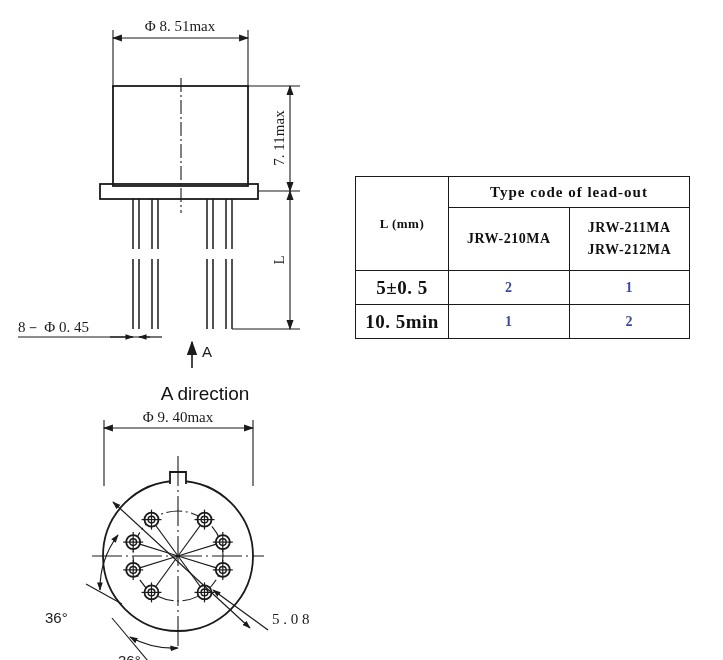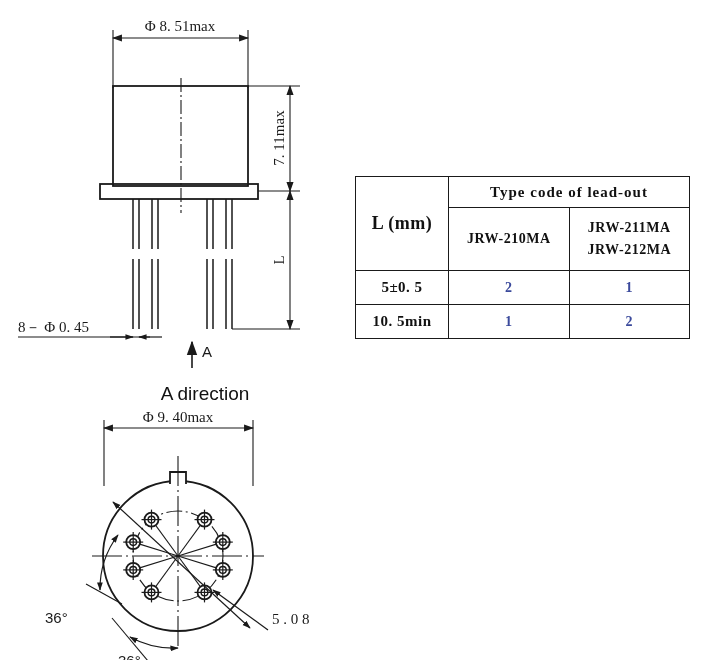--- a/index.html
+++ b/index.html
@@ -80,24 +80,24 @@
   #spec-table .typecell {
     height: 56px;
     line-height: 1.55;
   }
   #spec-table .valcell {
     height: 27px;
     color: #3b4a9c;
     font-size: 14px;
   }
   #spec-table .lmm {
-    font-size: 18px;
+    font-size: 13px;
   }
   #spec-table .datalabel {
-    font-size: 15px;
+    font-size: 19px;
   }
 </style>
 </head>
 <body>
 
 <div id="root">
 
   <svg class="drawing" viewBox="0 0 723 660">
     <defs>
       <marker id="arrR" viewBox="0 0 10 10" refX="9" refY="5" markerWidth="9" markerHeight="9" orient="auto-start-reverse">

